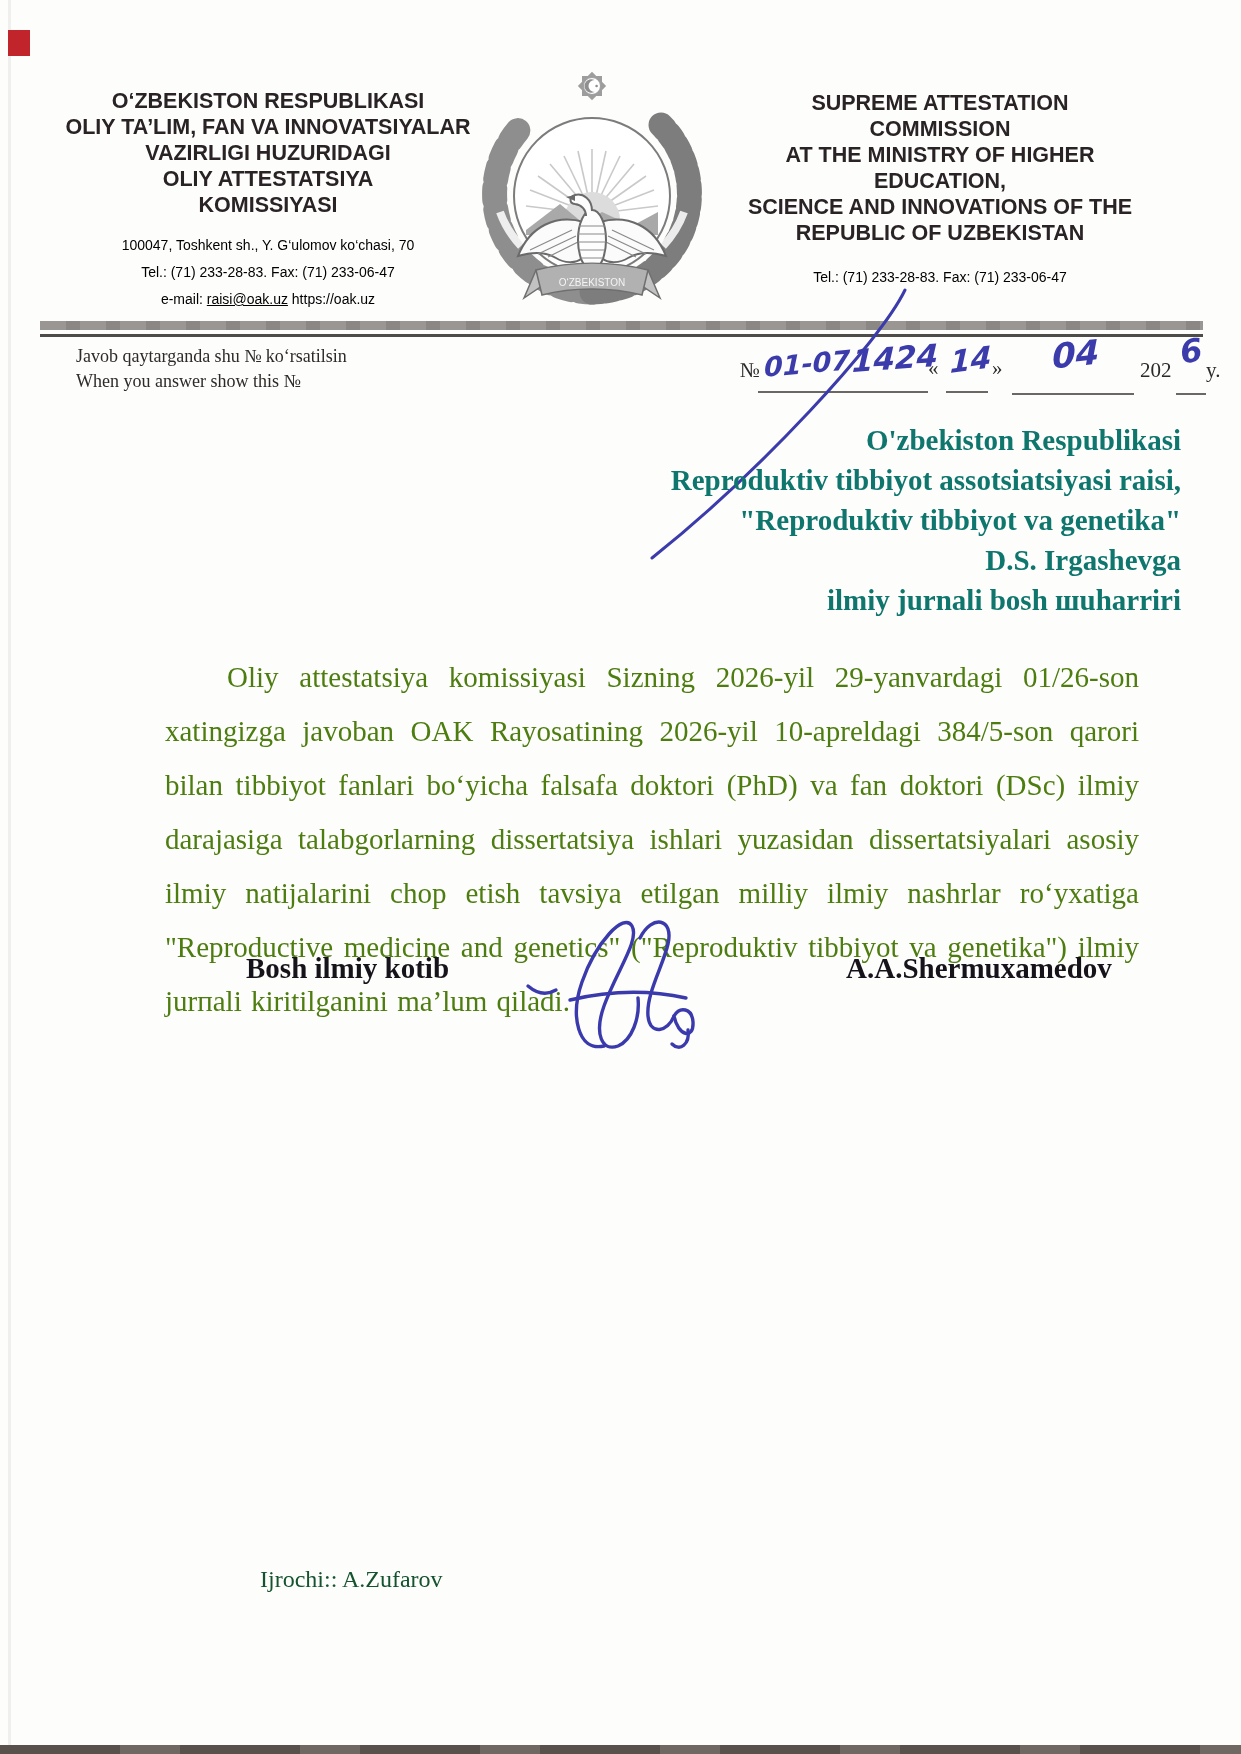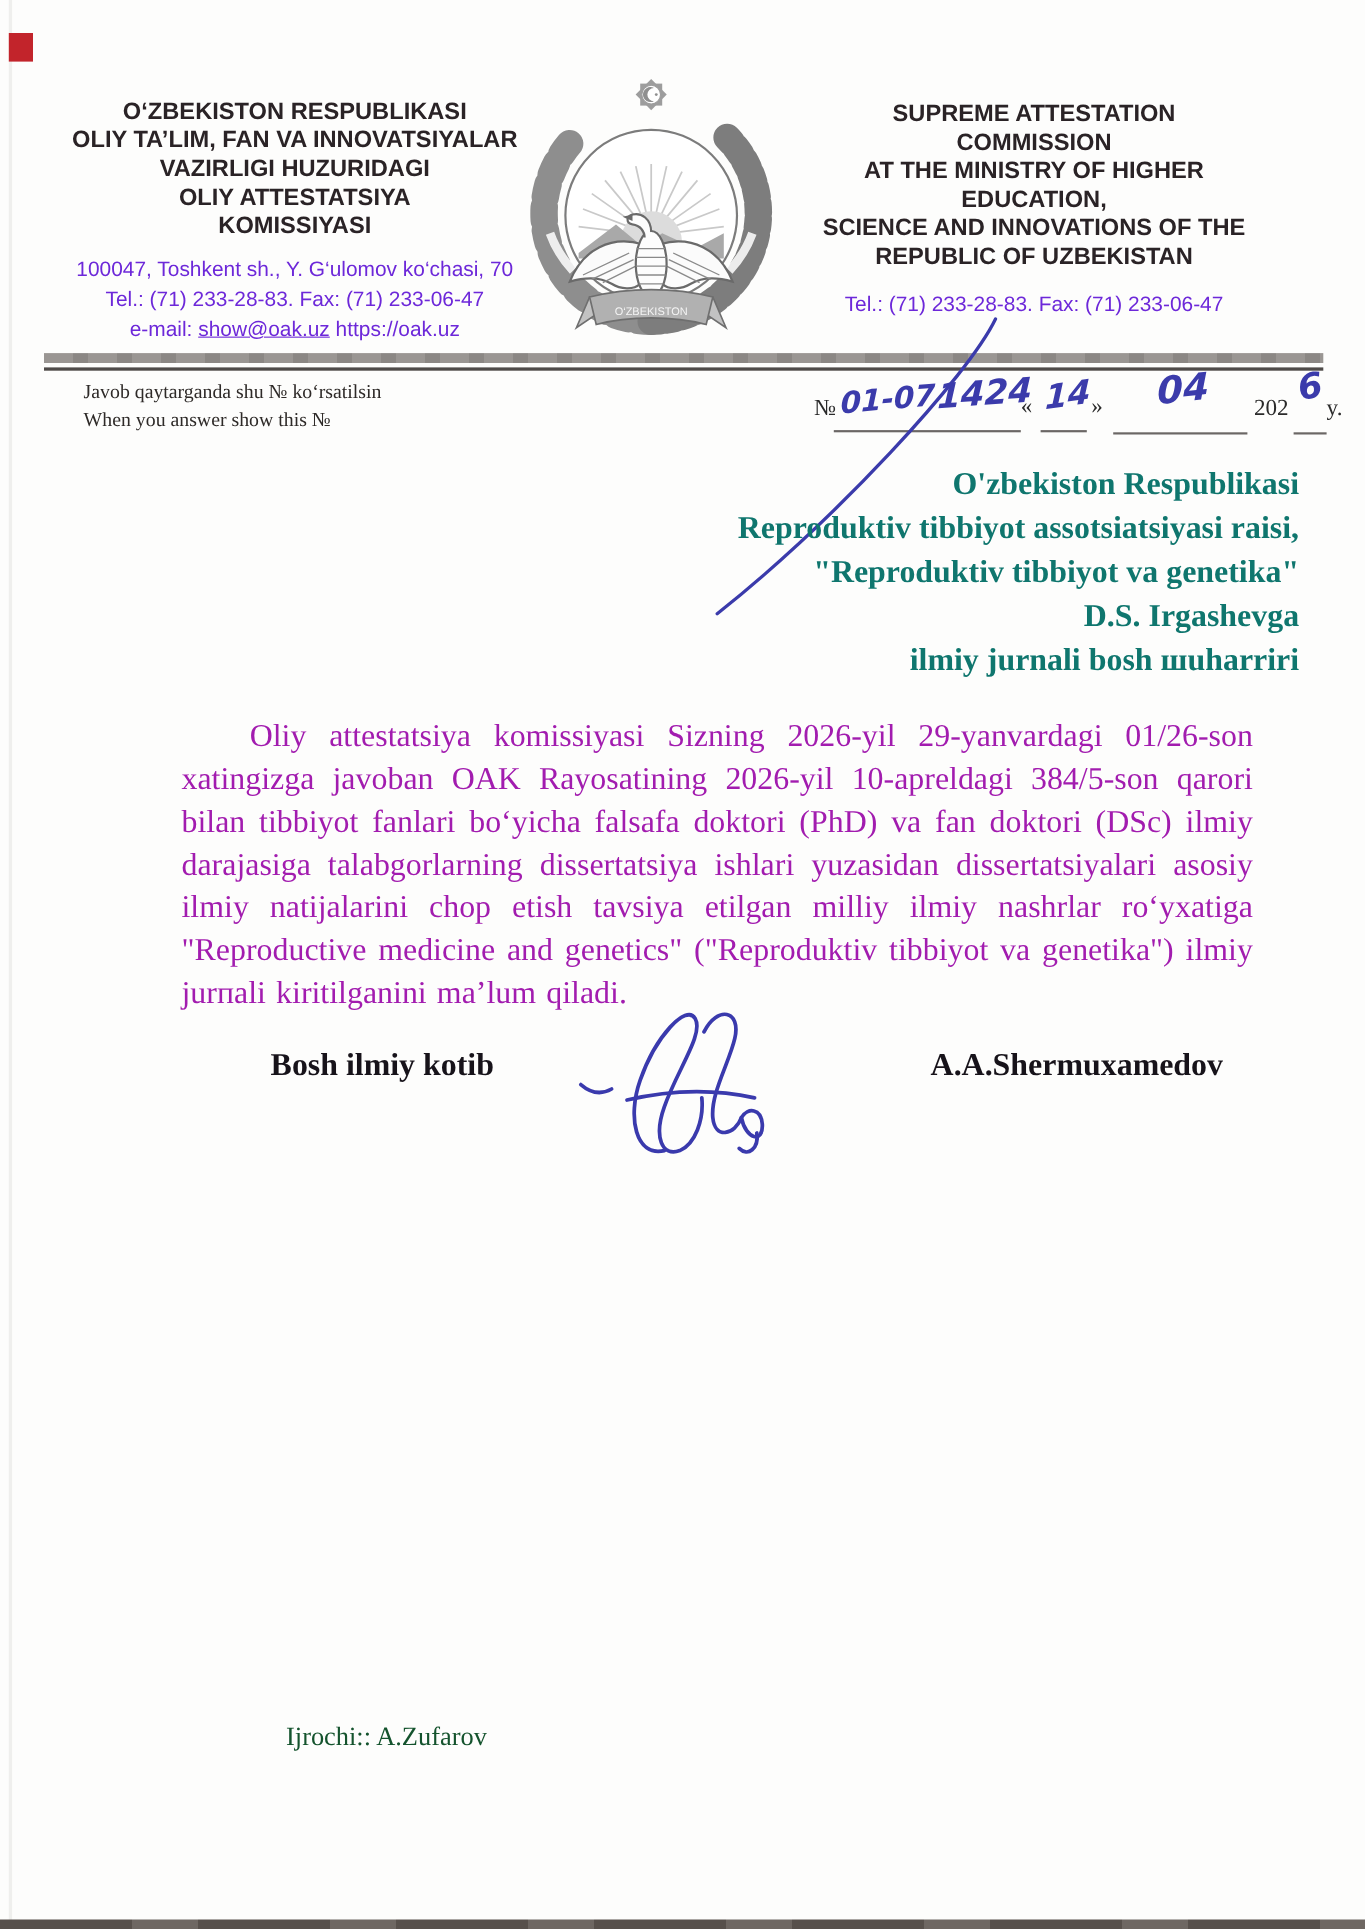--- a/index.html
+++ b/index.html
@@ -19,21 +19,21 @@
   .hdr-left{
     position:absolute;left:64px;top:88px;width:408px;text-align:center;
     font-family:"Liberation Sans", sans-serif;
   }
   .hdr-right{
     position:absolute;left:726px;top:90px;width:428px;text-align:center;
     font-family:"Liberation Sans", sans-serif;
   }
   .hdr-title-line{font-weight:bold;font-size:21.5px;line-height:26px;color:#2a2326;}
   .hdr-addr{margin-top:14px;}
-  .hdr-addr-line{font-size:19px;line-height:27px;color:#6d28d9;}
+  .hdr-addr-line{font-size:14px;line-height:27px;color:#000000;}
   .hdr-right .hdr-addr{margin-top:18px;}
   .u{text-decoration:underline;}
   .emblem-wrap{position:absolute;left:472px;top:64px;width:240px;height:248px;}
 
   
   .rule-thick{position:absolute;left:40px;top:321px;width:1163px;height:9px;
     background:repeating-linear-gradient(90deg,#9a9693 0 26px,#8b8784 26px 40px);}
   .rule-thin{position:absolute;left:40px;top:334px;width:1163px;height:3px;background:#4f4b49;}
 
   
@@ -44,22 +44,22 @@
   .ink-svg{position:absolute;pointer-events:none;}
 
   
   .addressee{
     position:absolute;right:60px;top:420px;width:660px;
     text-align:right;font-weight:bold;font-size:29px;line-height:40px;color:#0f766e;
   }
   
   .body-par{
     position:absolute;left:165px;top:650px;width:974px;
-    font-size:29px;line-height:39px;text-align:justify;text-indent:62px;
-    color:#a21caf;word-spacing:2px;
+    font-size:29px;line-height:54px;text-align:justify;text-indent:62px;
+    color:#4d7c0f;word-spacing:2px;
   }
   
   .sig-title{position:absolute;left:246px;top:952px;font-weight:bold;font-size:29px;color:#17131a;}
   .sig-name{position:absolute;left:846px;top:952px;font-weight:bold;font-size:29px;color:#17131a;}
   .sig-ink{position:absolute;left:520px;top:898px;width:236px;height:166px;}
 
   
   .executor{position:absolute;left:260px;top:1566px;font-size:24px;color:#14532d;}
   .bottom-strip{position:absolute;left:0;right:0;bottom:0;height:9px;
     background:repeating-linear-gradient(90deg,#57504b 0 120px,#6e6762 120px 180px);}
@@ -74,21 +74,21 @@
 
   <div class="hdr-left">
     <div class="hdr-title-line">O‘ZBEKISTON RESPUBLIKASI</div>
     <div class="hdr-title-line">OLIY TA’LIM, FAN VA INNOVATSIYALAR</div>
     <div class="hdr-title-line">VAZIRLIGI HUZURIDAGI</div>
     <div class="hdr-title-line">OLIY ATTESTATSIYA</div>
     <div class="hdr-title-line">KOMISSIYASI</div>
     <div class="hdr-addr">
       <div class="hdr-addr-line">100047, Toshkent sh., Y. G‘ulomov ko‘chasi, 70</div>
       <div class="hdr-addr-line">Tel.: (71) 233-28-83. Fax: (71) 233-06-47</div>
-      <div class="hdr-addr-line"><span>e-mail: </span><span class="u">show@oak.uz</span><span> https://oak.uz</span></div>
+      <div class="hdr-addr-line"><span>e-mail: </span><span class="u">raisi@oak.uz</span><span> https://oak.uz</span></div>
     </div>
   </div>
 
   <div class="emblem-wrap">
     <svg viewBox="0 0 240 248" width="240" height="248">
 
       <path d="M120 228 A98 98 0 0 1 51 61" fill="none" stroke="#8e8e8e" stroke-width="25" stroke-dasharray="12 9" stroke-linecap="round"></path>
       <path d="M120 228 A98 98 0 0 0 189 61" fill="none" stroke="#7d7d7d" stroke-width="25" stroke-dasharray="8 6" stroke-linecap="round"></path>
       <path d="M49 182 A98 98 0 0 1 28 148" fill="none" stroke="#ffffff" stroke-width="8" opacity="0.85"></path>
       <path d="M191 182 A98 98 0 0 0 212 148" fill="none" stroke="#ffffff" stroke-width="8" opacity="0.85"></path>

